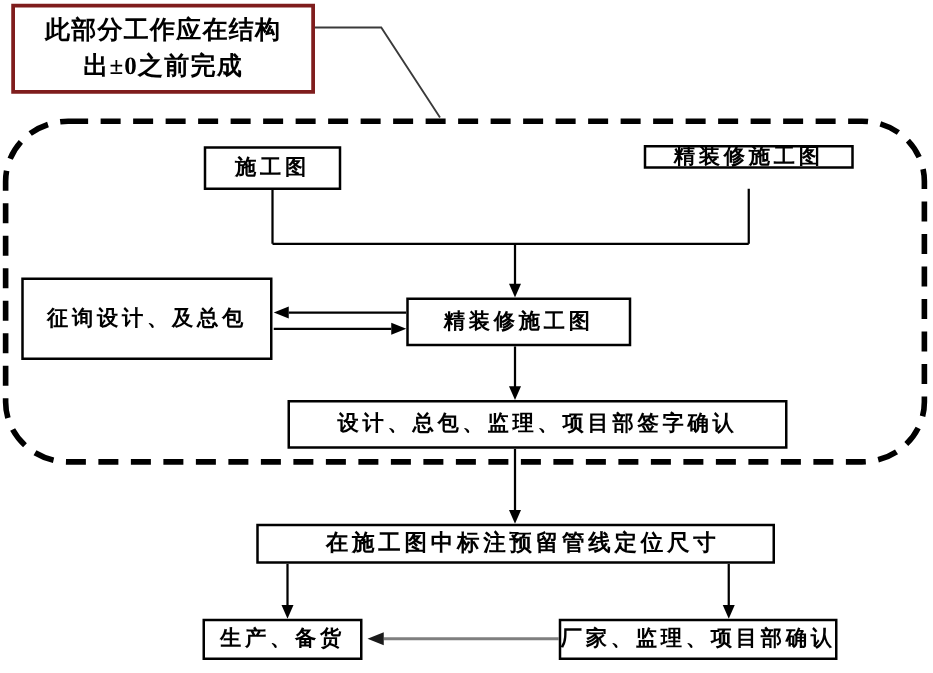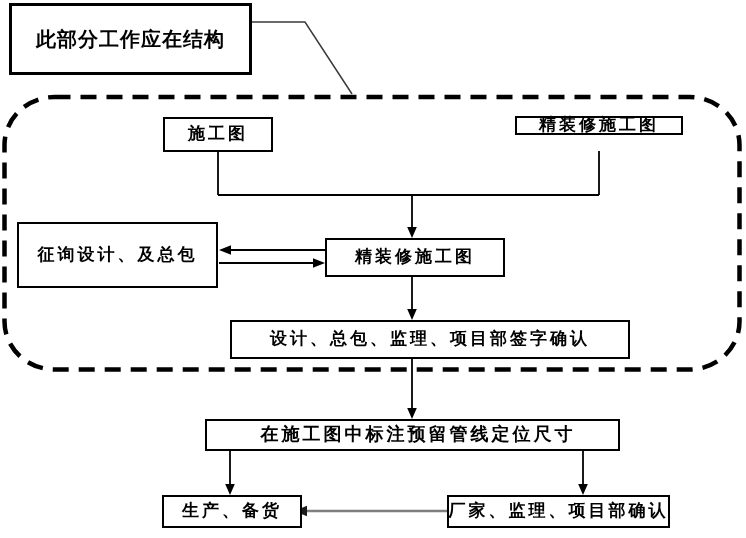--- a/index.html
+++ b/index.html
@@ -13,33 +13,33 @@
   .node{
     position:absolute;background:#ffffff;border:2px solid #000;
     display:flex;flex-direction:column;align-items:center;justify-content:center;
     box-sizing:border-box;text-align:center;color:#000;
     font-size:17px;letter-spacing:3px;line-height:1.55;
     font-weight:600;
   }
   .node .ln{white-space:nowrap;}
   .callout{
     position:absolute;left:9px;top:3px;width:243px;height:72px;
-    border:3px solid #000000;background:#fff;box-sizing:border-box;
+    border:3px solid #7f1d1d;background:#fff;box-sizing:border-box;
     display:flex;flex-direction:column;align-items:center;justify-content:center;
     font-size:20px;font-weight:bold;letter-spacing:1px;line-height:1.45;color:#000;
     text-align:center;
   }
   
   .n-shigongtu   {left:163px;top:117px;width:110px;height:35px;text-align:center;}
   .n-jingzhuang  {left:515px;top:116px;width:168px;height:19px;}
   .n-zhengxun    {left:17px; top:222px;width:201px;height:66px;}
   .n-paiban      {left:325px;top:238px;width:180px;height:39px;}
   .n-qianzi      {left:230px;top:320px;width:400px;height:39px;font-family:Liberation Serif, serif;}
   .n-biaozhu     {left:205px;top:419px;width:415px;height:32px;font-size:18px;padding-left:11px;}
-  .n-shengchan   {left:162px;top:495px;width:140px;height:33px;}
+  .n-shengchan   {left:162px;top:495px;width:128px;height:33px;}
   .n-queren      {left:447px;top:495px;width:223px;height:33px;}
 </style>
 </head>
 <body>
 
 <div id="canvas">
 
   <svg class="wires" viewBox="0 0 746 538">
 
     <rect x="4.5" y="97" width="735" height="272.5" rx="50" ry="48" fill="none" stroke="#000" stroke-width="4.5" stroke-dasharray="16 10"></rect>
@@ -67,20 +67,21 @@
     <path d="M230,495 L225.2,484 L234.8,484 Z" fill="#000"></path>
     <path d="M583,451 V485" stroke="#000" stroke-width="1.8"></path>
     <path d="M583,495 L578.2,484 L587.8,484 Z" fill="#000"></path>
 
     <path d="M447,511 H307" stroke="#7f7f7f" stroke-width="2.4"></path>
     <path d="M294,511 L307,505.8 L307,516.2 Z" fill="#1a1a1a"></path>
   </svg>
 
   <div class="callout">
     <div class="ln">此部分工作应在结构</div>
+    <div class="ln">出±0之前完成</div>
   </div>
 
   <div class="node n-shigongtu">
     <div class="ln">施工图</div>
   </div>
 
   <div class="node n-jingzhuang">
     <div class="ln">精装修施工图</div>
   </div>
 

